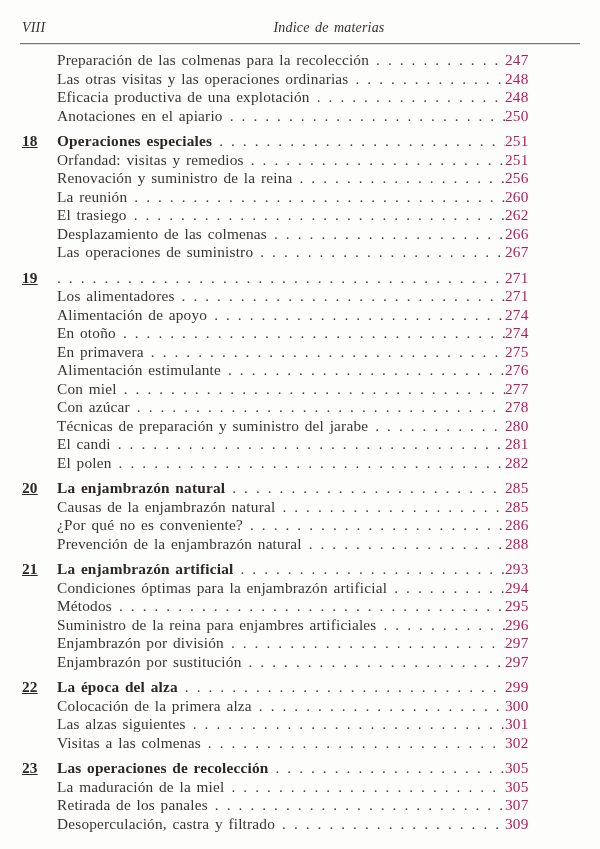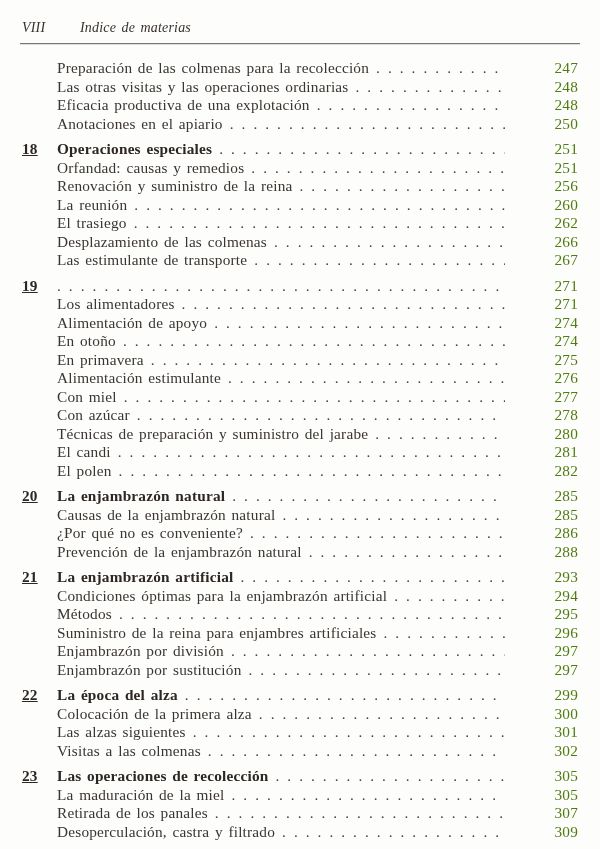--- a/index.html
+++ b/index.html
@@ -23,32 +23,32 @@
   .running-head {
     display: flex;
     align-items: baseline;
     padding: 17px 22px 0 22px;
     font-style: italic;
     font-size: 14px;
     line-height: 21px;
     color: #37322e;
   }
   .folio { width: 58px; flex: none; }
-  .running-title { flex: 1; }
+  .running-title { flex: 1; text-align: center; }
 
   .rule {
     margin: 5px 20px 0 20px;
     height: 0;
     border-top: 1.5px solid #7a7876;
     box-shadow: 0 1px 0 rgba(160,158,155,0.35);
   }
 
   
   .toc {
-    padding: 15px 22px 0 22px;
+    padding: 7px 22px 0 22px;
     font-size: 15.3px;
   }
   .group + .group { margin-top: 7px; }
 
   .row {
     display: flex;
     align-items: baseline;
     line-height: 18.5px;
     white-space: nowrap;
   }
@@ -73,22 +73,21 @@
     white-space: nowrap;
     letter-spacing: 1.3px;
     color: #46413b;
   }
   .leader::after {
     content: ". . . . . . . . . . . . . . . . . . . . . . . . . . . . . . . . . . . . . . . . . . . . . . . . . . . . . . . . . . . .";
   }
   .page-num {
     flex: none;
     width: 73px;
-    text-align: right;
-    color: #4d7c0f;
+    color: #be185d;
   }
 </style>
 </head>
 <body>
 
 <div class="page">
   <header class="running-head">
     <span class="folio">VIII</span>
     <span class="running-title">Indice de materias</span>
   </header>
@@ -122,21 +121,21 @@
       </div>
       <div class="group">
         <div class="row chapter">
     <span class="num">18</span>
     <span class="title">Operaciones especiales</span>
     <span class="leader"></span>
     <span class="page-num">251</span>
   </div>
         <div class="row">
     <span class="num"></span>
-    <span class="title">Orfandad: causas y remedios</span>
+    <span class="title">Orfandad: visitas y remedios</span>
     <span class="leader"></span>
     <span class="page-num">251</span>
   </div>
         <div class="row">
     <span class="num"></span>
     <span class="title">Renovación y suministro de la reina</span>
     <span class="leader"></span>
     <span class="page-num">256</span>
   </div>
         <div class="row">
@@ -152,21 +151,21 @@
     <span class="page-num">262</span>
   </div>
         <div class="row">
     <span class="num"></span>
     <span class="title">Desplazamiento de las colmenas</span>
     <span class="leader"></span>
     <span class="page-num">266</span>
   </div>
         <div class="row">
     <span class="num"></span>
-    <span class="title">Las estimulante de transporte</span>
+    <span class="title">Las operaciones de suministro</span>
     <span class="leader"></span>
     <span class="page-num">267</span>
   </div>
       </div>
       <div class="group">
         <div class="row chapter">
     <span class="num">19</span>
     <span class="leader"></span>
     <span class="page-num">271</span>
   </div>

